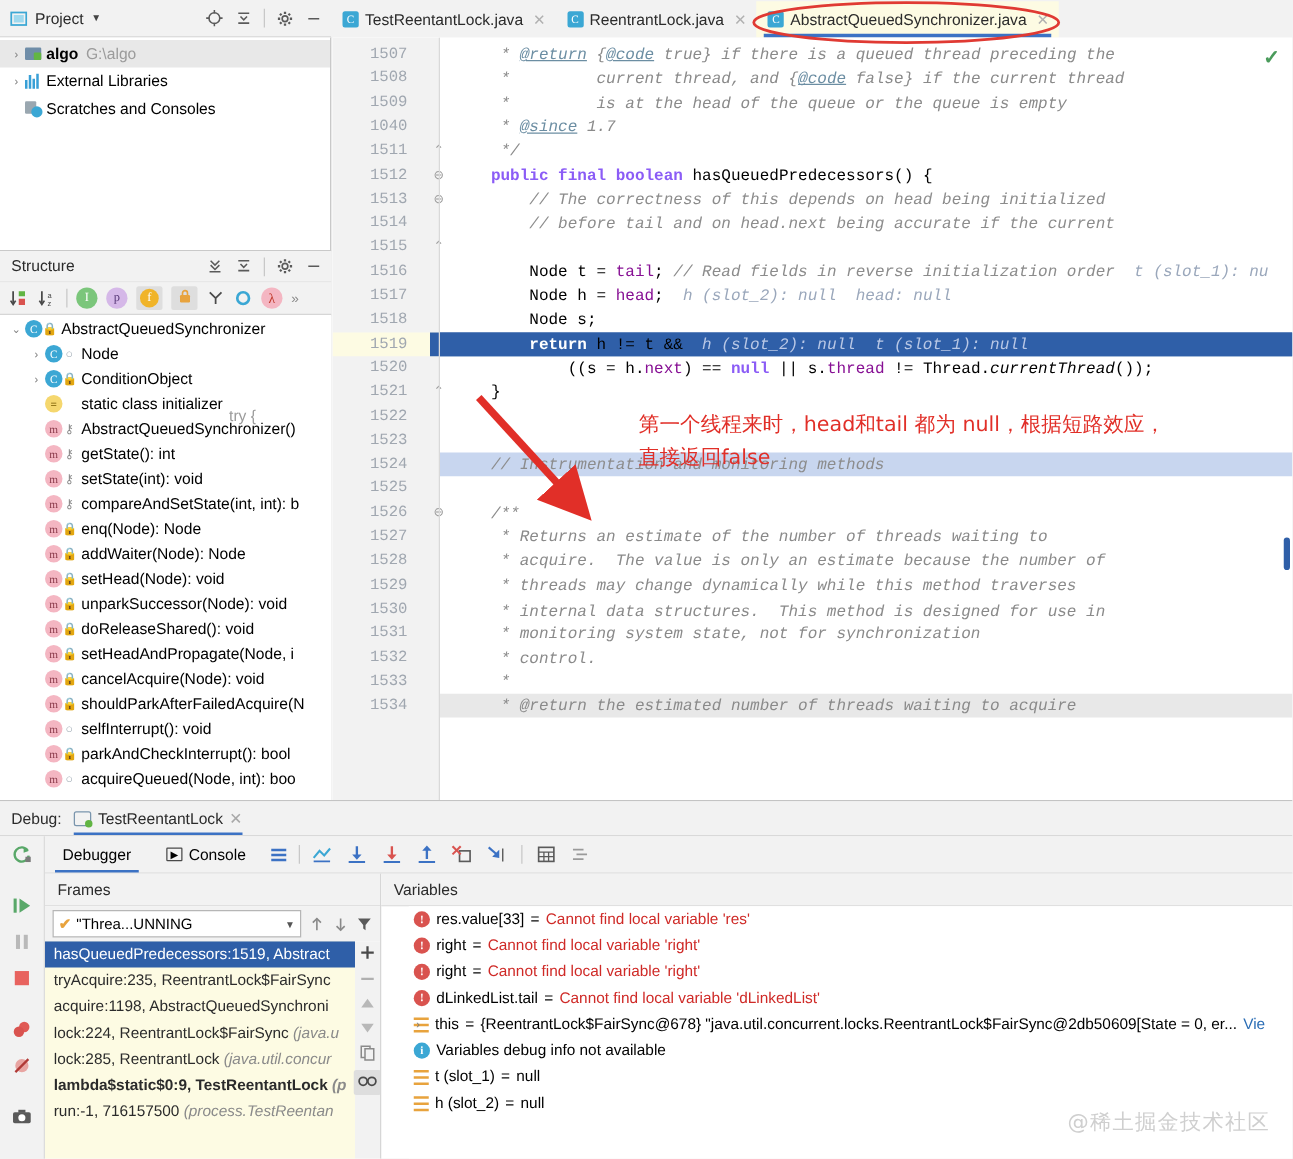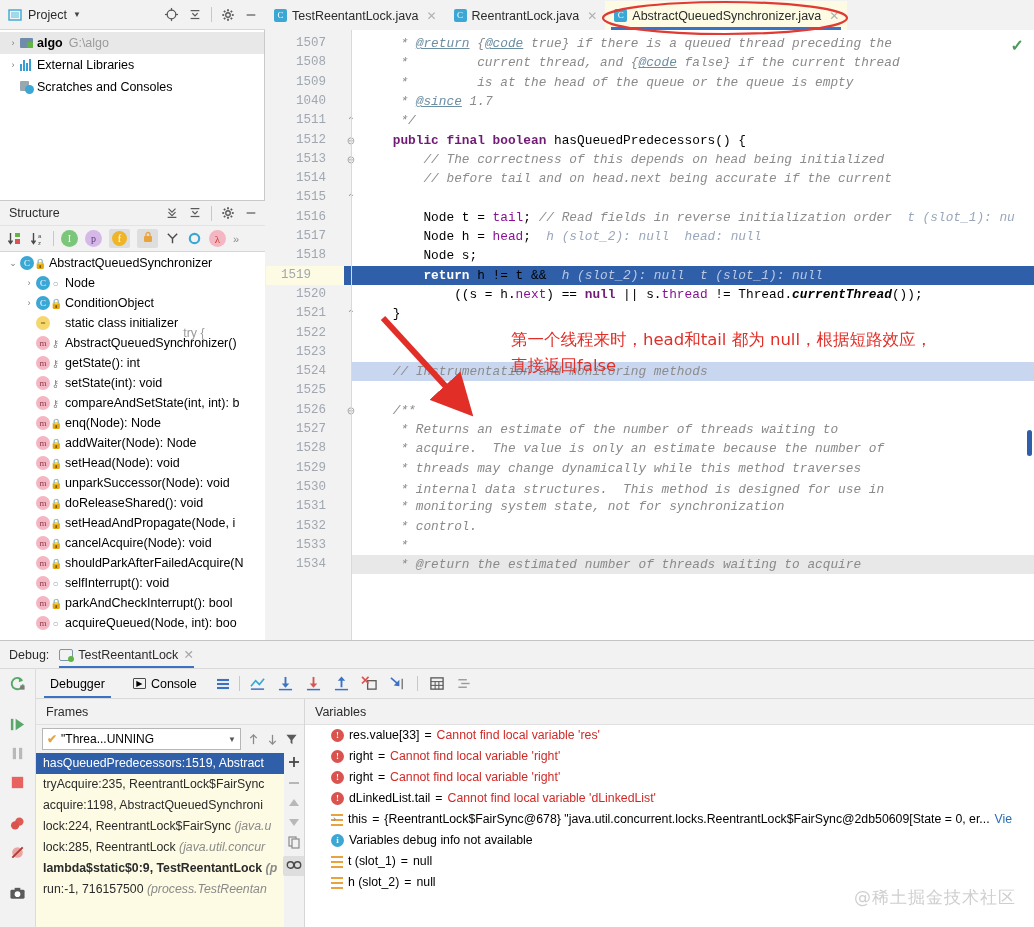--- a/index.html
+++ b/index.html
@@ -115,24 +115,24 @@
   }
   .gfold { position:absolute; left: 78px; width: 14px; text-align:center; height:19.3px; line-height:19.3px; color:#9b9b9b; font-size:10px; }
   .gsep { position:absolute; left:85px; top:0; bottom:0; width:1px; background:#d9d9d9; }
   .code-area { position: absolute; left: 86px; top:0; right: 0; bottom:0; }
   .cline {
     position: absolute; left: 0; right: 0; height: 19.3px; line-height: 19.3px;
     font-family: "Liberation Mono", monospace; font-size: 12.8px; white-space: pre;
     padding-left: 10px;
   }
   .cmt { color: #8c8c8c; font-style: italic; }
-  .kw { color: #701a75; font-weight: bold; }
+  .kw { color: #8b5cf6; font-weight: bold; }
   .fld { color: #871094; }
   .typ { color: #000; }
-  .mth { color: #000; font-style: italic; font-weight: bold; }
+  .mth { color: #000; font-style: italic; }
   .docmt { color: #8a8a8a; font-style: italic; }
   .tagd { color: #6c8ea3; font-style: italic; text-decoration: underline; }
   .hint { color: #9aa7bb; font-style: italic; }
   .hl-exec { background: #2f5fa8; color: #fff !important; }
   .hl-exec .cmt, .hl-exec .hint { color:#b9c8e6 !important; }
   .hl-exec .kw { color:#fff !important; }
   .row-band { position:absolute; left:0; right:0; height:19.3px; }
 
   
   .debug {
@@ -547,21 +547,21 @@
         <div class="gline" style="top: 100.5px;">1512</div>
         <div class="gfold" style="top: 100.5px;">⊖</div>
         <div class="gline" style="top: 119.8px;">1513</div>
         <div class="gfold" style="top: 119.8px;">⊖</div>
         <div class="gline" style="top: 139.1px;">1514</div>
         <div class="gline" style="top: 158.4px;">1515</div>
         <div class="gfold" style="top: 158.4px;">⌃</div>
         <div class="gline" style="top: 177.7px;">1516</div>
         <div class="gline" style="top: 197px;">1517</div>
         <div class="gline" style="top: 216.3px;">1518</div>
-        <div class="gline" style="top: 235.6px; background: rgb(253, 251, 227); width: 86px; right: 0px; padding-right: 41px;">1519</div>
+        <div class="gline" style="top: 235.6px; background: rgb(253, 251, 227); width: 86px; right: 0px; padding-right: 26px;">1519</div>
         <div class="gline" style="top: 254.9px;">1520</div>
         <div class="gline" style="top: 274.2px;">1521</div>
         <div class="gfold" style="top: 274.2px;">⌃</div>
         <div class="gline" style="top: 293.5px;">1522</div>
         <div class="gline" style="top: 312.8px;">1523</div>
         <div class="gline" style="top: 332.1px;">1524</div>
         <div class="gline" style="top: 351.4px;">1525</div>
         <div class="gline" style="top: 370.7px;">1526</div>
         <div class="gfold" style="top: 370.7px;">⊖</div>
         <div class="gline" style="top: 390px;">1527</div>

